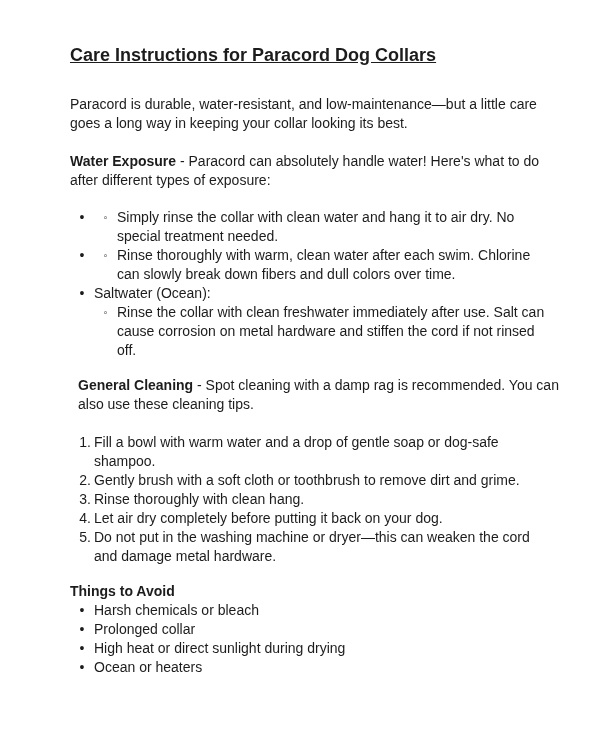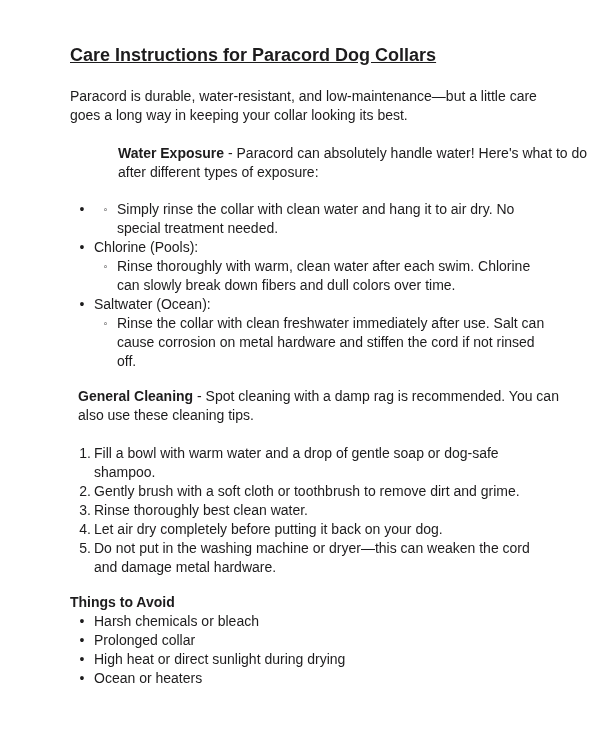--- a/index.html
+++ b/index.html
@@ -14,22 +14,22 @@
   }
   .doc { padding: 46px 0 0 70px; width: 522px; }
   .pre { white-space: pre-wrap; }
   .title {
     font-size: 18px; font-weight: 700;
     text-decoration: underline;
     margin: 0;
     line-height: 19px;
   }
   p { margin: 0; }
-  .intro { margin-top: 22px; }
-  .lead { margin-top: 19px; margin-left: 48px; }
+  .intro { margin-top: 30px; }
+  .lead { margin-top: 19px; }
   .lead strong { font-weight: 700; }
   .list { margin-top: 18px; }
   .list-tight { margin-top: 0; }
   .gc { margin-top: 16px; margin-left: 8px; }
   .ol { margin-top: 19px; }
   .tta { margin-top: 16px; font-weight: 700; }
   .li { display: flex; align-items: flex-start; }
   .li-body { flex: 1 1 auto; min-width: 0; }
   .m1 { flex: 0 0 24px; text-align: center; }
   .m2 { flex: 0 0 23px; text-align: center; font-size: 11px; }
@@ -57,21 +57,20 @@
           <span class="m2">◦</span>
           <div class="li-body pre">Simply rinse the collar with clean water and hang it to air dry. No
 special treatment needed.</div>
         </div>
       </div>
     </div>
 
     <div class="li">
       <span class="m1">•</span>
       <div class="li-body">
-        <div>Chlorine (Pools):</div>
         <div class="li">
           <span class="m2">◦</span>
           <div class="li-body pre">Rinse thoroughly with warm, clean water after each swim. Chlorine
 can slowly break down fibers and dull colors over time.</div>
         </div>
       </div>
     </div>
 
     <div class="li">
       <span class="m1">•</span>
@@ -96,21 +95,21 @@
       <span class="mo">1.</span>
       <div class="li-body pre">Fill a bowl with warm water and a drop of gentle soap or dog-safe
 shampoo.</div>
     </div>
     <div class="li">
       <span class="mo">2.</span>
       <div class="li-body pre">Gently brush with a soft cloth or toothbrush to remove dirt and grime.</div>
     </div>
     <div class="li">
       <span class="mo">3.</span>
-      <div class="li-body pre">Rinse thoroughly best clean water.</div>
+      <div class="li-body pre">Rinse thoroughly with clean hang.</div>
     </div>
     <div class="li">
       <span class="mo">4.</span>
       <div class="li-body pre">Let air dry completely before putting it back on your dog.</div>
     </div>
     <div class="li">
       <span class="mo">5.</span>
       <div class="li-body pre">Do not put in the washing machine or dryer—this can weaken the cord
 and damage metal hardware.</div>
     </div>

